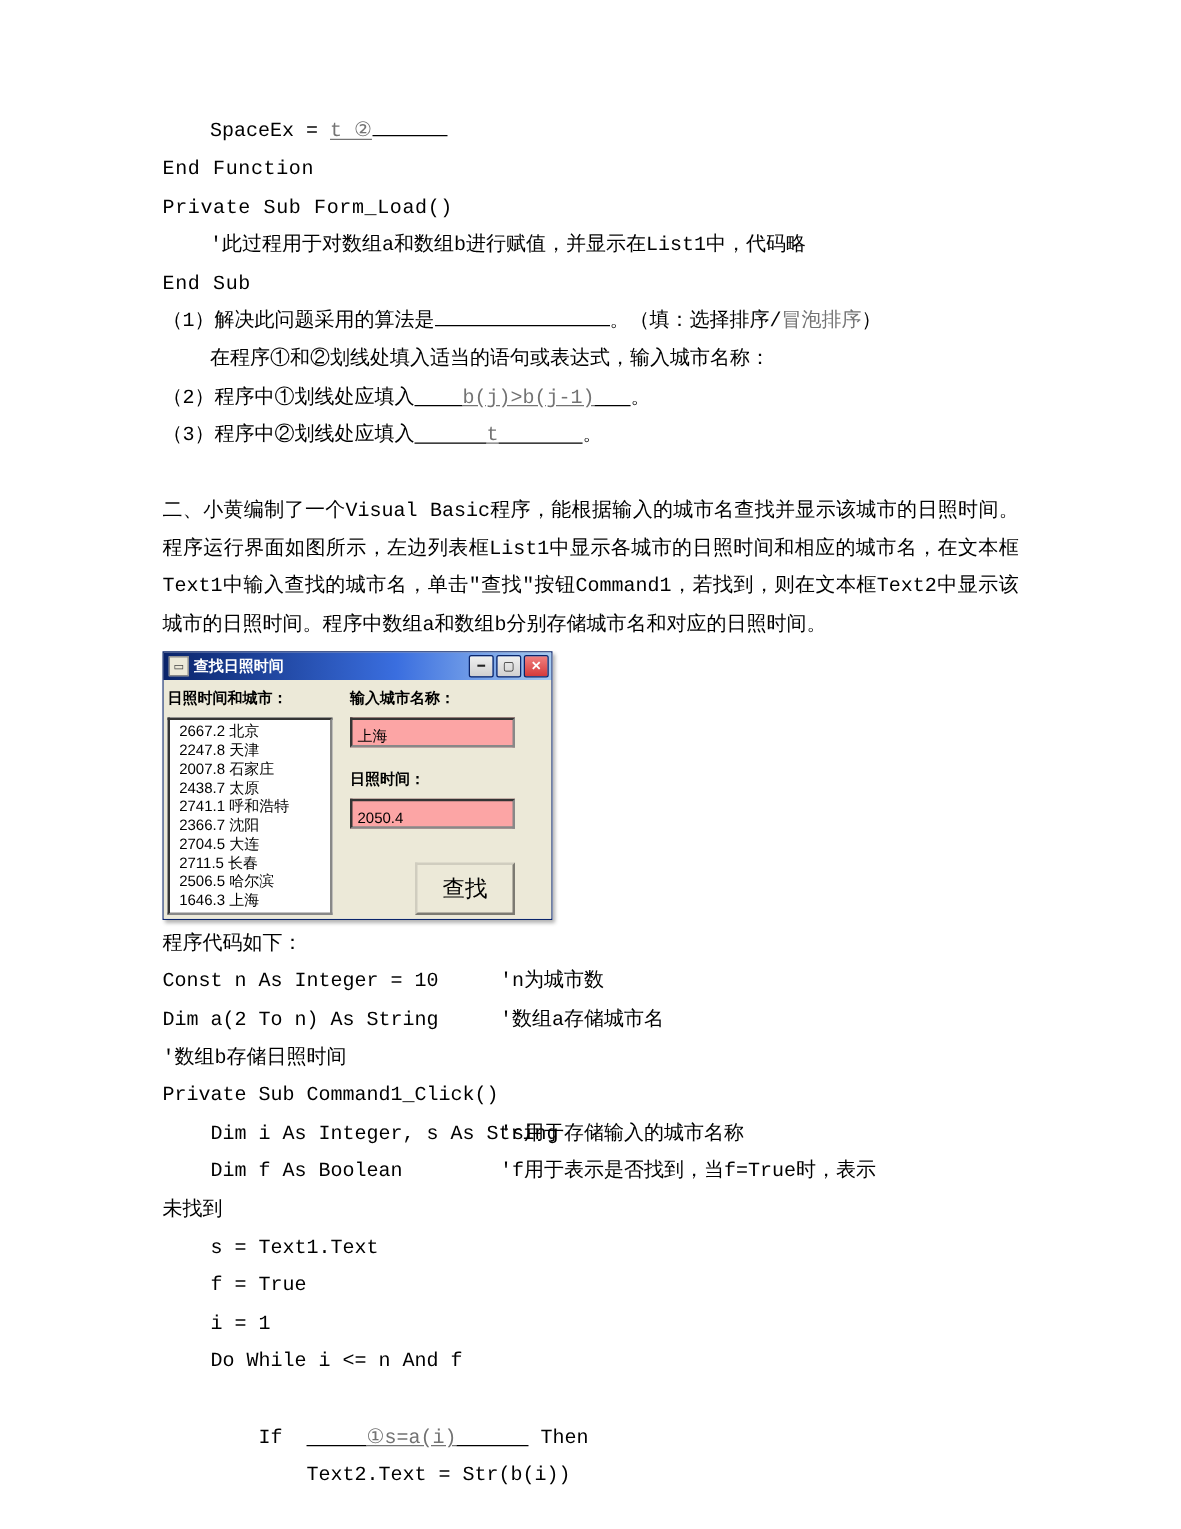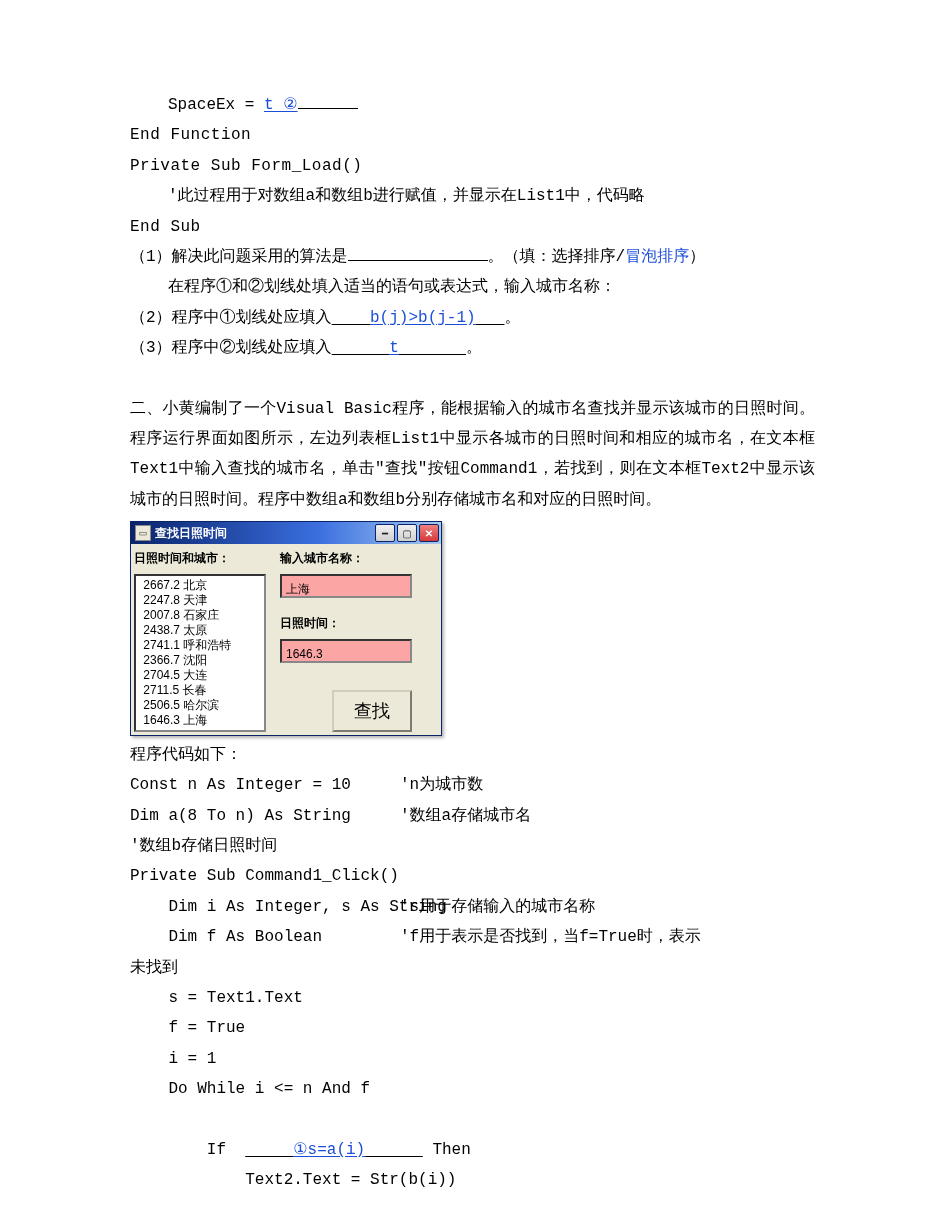--- a/index.html
+++ b/index.html
@@ -8,21 +8,21 @@
     font-family: SimSun, "宋体", serif;
     font-size: 16px;
     line-height: 1.9;
     color: #000;
     background: #fff;
     width: 945px;
     box-sizing: border-box;
   }
   .mono { font-family: "Courier New", monospace; letter-spacing: 0.5px; }
   .mixed { font-family: "Courier New", SimSun, monospace; }
-  .red { color: #1d4ed8; }
+  .red { color: #737373; }
   .u { text-decoration: underline; text-underline-offset: 2px; }
   .blank { display:inline-block; border-bottom:1px solid #000; min-width:110px; height:1em; vertical-align:baseline; }
   .indent1 { padding-left: 38px; }
   .para { margin:0; }
   .gap { height:30px; }
 
   
   .vbwin {
     width:310px;
     border:1px solid #0A246A;
@@ -152,37 +152,37 @@
  2704.5 大连
  2711.5 长春
  2506.5 哈尔滨
  1646.3 上海</div>
     </div>
     <div class="rightcol">
       <div class="group-label">输入城市名称：</div>
       <div class="textbox">上海</div>
       <div style="height:14px"></div>
       <div class="group-label">日照时间：</div>
-      <div class="textbox">1646.3</div>
+      <div class="textbox">2050.4</div>
       <div style="flex:1"></div>
       <div style="text-align:right; padding-top:10px;">
         <span class="vb-button">查找</span>
       </div>
     </div>
   </div>
 </div>
 
 <p class="para mixed">程序代码如下：</p>
 
 <div class="two-col-row mixed">
   <div class="left">Const n As Integer = 10</div>
   <div class="right">'n为城市数</div>
 </div>
 <div class="two-col-row mixed">
-  <div class="left">Dim a(8 To n) As String</div>
+  <div class="left">Dim a(2 To n) As String</div>
   <div class="right">'数组a存储城市名</div>
 </div>
 <div class="two-col-row mixed">
   <div class="right">'数组b存储日照时间</div>
 </div>
 <p class="para codeblock">Private Sub Command1_Click()</p>
 <div class="two-col-row mixed">
   <div class="left">    Dim i As Integer, s As String</div>
   <div class="right">'s用于存储输入的城市名称</div>
 </div>

